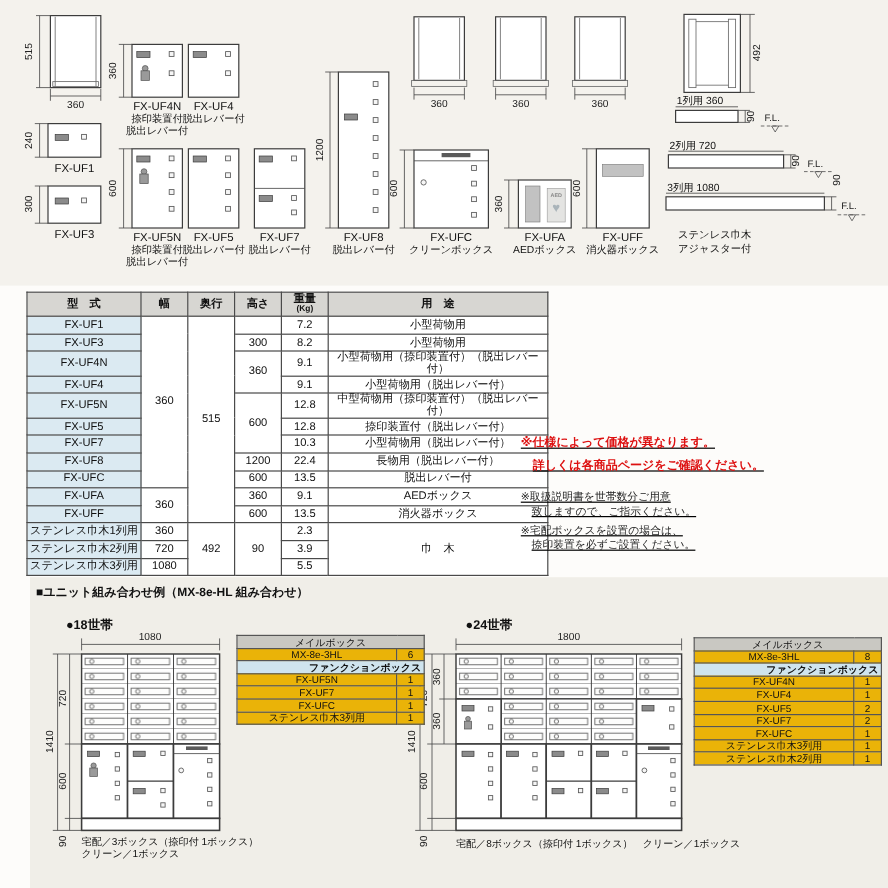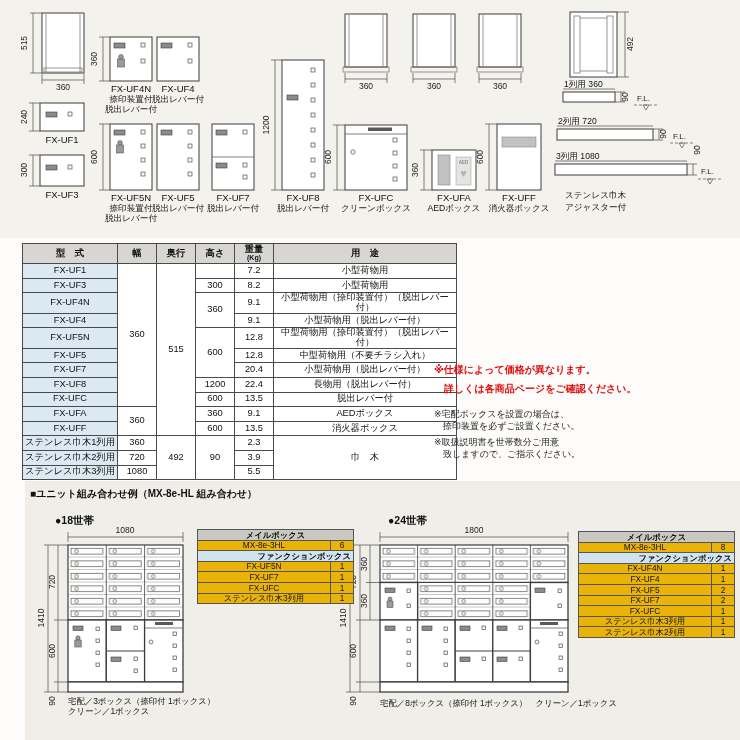--- a/index.html
+++ b/index.html
@@ -26,35 +26,35 @@
   
   #spec-wrap{left:22px;top:243px;}
   table.spec{border-collapse:collapse;font-size:9.3px;color:#111;background:#fff;}
   table.spec th,table.spec td{border:1px solid #4a4a4a;padding:0 2px;height:13.6px;text-align:center;line-height:1.05;}
   table.spec thead th{background:#d7d6d2;height:19px;}
   table.spec td.model{background:#dbeaf2;width:90px;}
   table.spec .cw{width:34px;}
   table.spec .cuse{width:178px;}
   .kgu{font-size:7px;display:block;margin-top:-1px;}
   
-  #notes{left:434px;top:360px;width:300px;}
+  #notes{left:434px;top:360px;width:300px;text-decoration:underline;}
   .rednote{color:#dd1111;font-size:10px;font-weight:bold;line-height:1.9;}
   .rednote .ind{margin-left:10px;}
   .blknote{color:#222;font-size:9px;line-height:1.35;margin-top:10px;}
   .blknote .ind{margin-left:9px;}
   .blknote+.blknote{margin-top:4px;}
   
   #combo-panel{left:25px;top:481px;width:715px;height:259px;background:#f0eee8;}
   #combo-title{left:30px;top:487px;font-size:10px;font-weight:bold;color:#111;}
   
   table.mini{border-collapse:collapse;font-size:8.3px;color:#111;}
   table.mini td{border:1px solid #555;background:#eab308;text-align:center;padding:0 2px;height:9.6px;line-height:1;}
   table.mini td.nm{width:128px;}
   table.mini td.qty{width:18px;}
-  table.mini tr.th1 td{background:#c9c8c2;font-weight:bold;}
+  table.mini tr.th1 td{background:#c9c8c2;font-weight:normal;}
   table.mini tr.th2 td{background:#cfe4ee;font-weight:bold;text-align:right;}
   #mini18{left:197px;top:529px;}
   #mini24{left:578px;top:531px;}
 </style>
 </head>
 <body>
 
 <div id="top-area" class="abs">
 <svg width="740" height="238" viewBox="0 0 740 238">
 
@@ -348,25 +348,25 @@
     </tr>
     <tr>
       <td class="model">FX-UF5N</td>
       <td rowspan="3">600</td>
       <td>12.8</td>
       <td>中型荷物用（捺印装置付）（脱出レバー付）</td>
     </tr>
     <tr>
       <td class="model">FX-UF5</td>
       <td>12.8</td>
-      <td>中型荷物用（不要チラシ入れ）</td>
+      <td>捺印装置付（脱出レバー付）</td>
     </tr>
     <tr>
       <td class="model">FX-UF7</td>
-      <td>20.4</td>
+      <td>10.3</td>
       <td>小型荷物用（脱出レバー付）</td>
     </tr>
     <tr>
       <td class="model">FX-UF8</td>
       <td>1200</td>
       <td>22.4</td>
       <td>長物用（脱出レバー付）</td>
     </tr>
     <tr>
       <td class="model">FX-UFC</td>
@@ -408,26 +408,26 @@
   </tbody>
 </table>
 </div>
 
 <div id="notes" class="abs">
   <div class="rednote">
     <div>※仕様によって価格が異なります。</div>
     <div class="ind">詳しくは各商品ページをご確認ください。</div>
   </div>
   <div class="blknote">
+    <div>※取扱説明書を世帯数分ご用意</div>
+    <div class="ind">致しますので、ご指示ください。</div>
+  </div>
+  <div class="blknote">
     <div>※宅配ボックスを設置の場合は、</div>
     <div class="ind">捺印装置を必ずご設置ください。</div>
-  </div>
-  <div class="blknote">
-    <div>※取扱説明書を世帯数分ご用意</div>
-    <div class="ind">致しますので、ご指示ください。</div>
   </div>
 </div>
 
 <div id="combo-panel" class="abs"></div>
 <div id="combo-title" class="abs">■ユニット組み合わせ例（MX-8e-HL 組み合わせ）</div>
 
 <svg class="abs" style="left:0;top:482px" width="740" height="258" viewBox="0 0 740 258">
   <defs>
     <pattern id="slots18" x="68" y="63" width="38.33" height="12.5" patternUnits="userSpaceOnUse">
       <rect width="38.33" height="12.5" fill="#ffffff"></rect>

